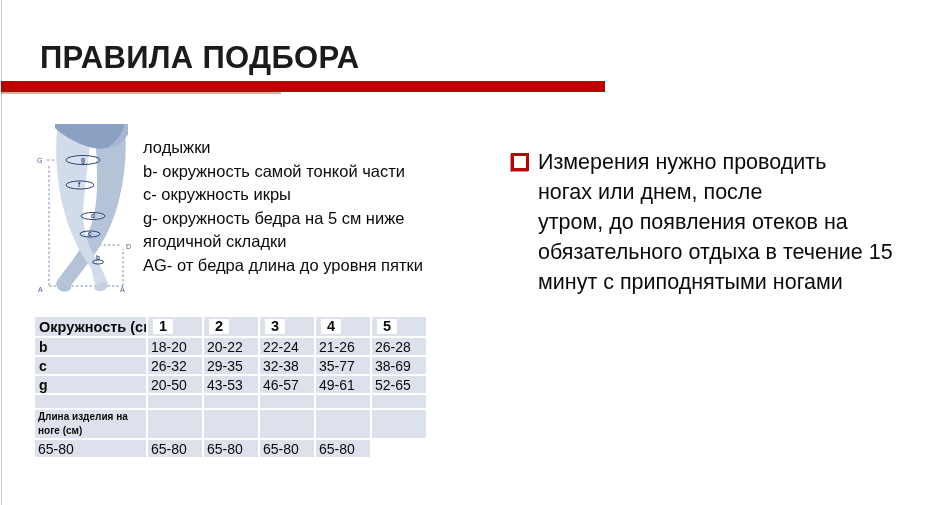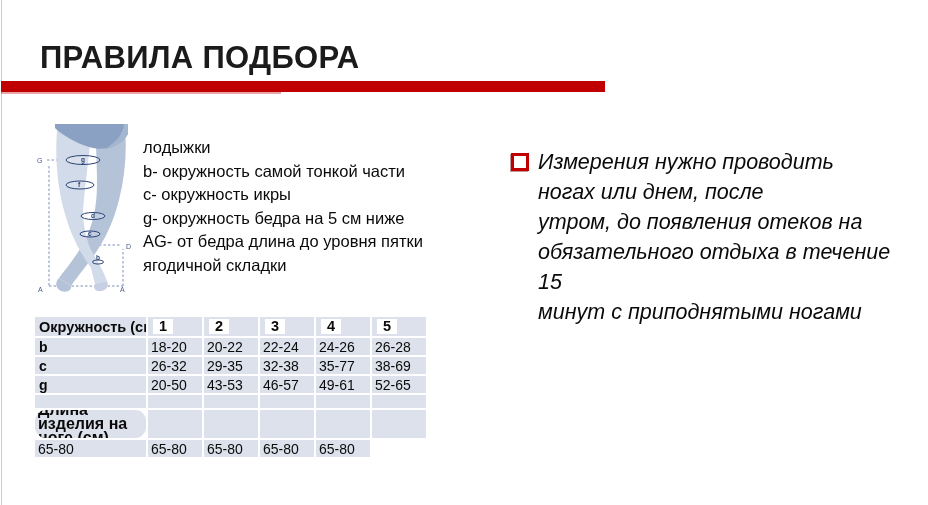--- a/index.html
+++ b/index.html
@@ -10,29 +10,29 @@
          color:#1b1b1b;letter-spacing:0.3px;}
   .accent-bar{position:absolute;left:1px;top:81px;width:604px;height:11px;background:#c00000;}
   .accent-bar-under{position:absolute;left:1px;top:92px;width:280px;height:2px;
          background:#c00000;opacity:0.35;}
   .leg-diagram{position:absolute;left:35px;top:122px;width:108px;height:172px;}
   .legend{position:absolute;left:143px;top:136px;width:340px;
           font-size:16.5px;line-height:23.6px;color:#0a0a0a;}
   .callout{position:absolute;left:511px;top:147px;width:404px;display:flex;align-items:flex-start;}
   .callout-bullet{flex:0 0 auto;width:12px;height:12px;border:3.5px solid #c00000;
           margin:6px 9px 0 0;box-shadow:-1px 1px 0 rgba(130,25,25,.45);background:#fff;}
-  .callout-text{font-size:21.5px;line-height:30px;color:#0a0a0a;font-style:italic;}
+  .callout-text{font-size:21.5px;line-height:30px;color:#0a0a0a;}
   .size-table{position:absolute;left:35px;top:317px;display:grid;
           grid-template-columns:111px repeat(5,54px);
           grid-template-rows:19px 17px 17px 17px 13px 28px 17px;gap:2px;}
   .cell{background:#dce1eb;display:flex;align-items:center;font-size:14px;
         padding-left:3px;overflow:hidden;white-space:nowrap;}
   .cell.rowlabel{font-weight:700;padding-left:4px;}
   .cell.headlabel{font-weight:700;font-size:14.5px;padding-left:4px;}
-  .cell.tall-label{font-weight:700;font-size:16px;line-height:14px;white-space:normal;border-radius:11px;}
+  .cell.tall-label{font-weight:700;font-size:10px;line-height:14px;white-space:normal;}
   .size-chip{background:#ffffff;font-weight:700;font-size:14.5px;
         padding:0 6px;line-height:15px;margin-left:2px;}
 </style>
 </head>
 <body>
 
 <div class="edge-line"></div>
 
 <h1 class="title">ПРАВИЛА ПОДБОРА</h1>
 
@@ -80,22 +80,22 @@
     <text x="3" y="170">A</text>
     <text x="85" y="170">A</text>
   </g>
 </svg>
 
 <div class="legend">
   <div>лодыжки</div>
   <div>b- окружность самой тонкой части</div>
   <div>c- окружность икры</div>
   <div>g- окружность бедра на 5 см ниже</div>
+  <div>ягодичной складки</div>
   <div>AG- от бедра длина до уровня пятки</div>
-  <div>ягодичной складки</div>
 </div>
 
 <div class="callout">
   <span class="callout-bullet"></span>
   <div class="callout-text">
     <div>Измерения нужно проводить</div>
     <div>ногах или днем, после</div>
     <div>утром, до появления отеков на</div>
     <div>обязательного отдыха в течение 15</div>
     <div>минут с приподнятыми ногами</div>
@@ -116,21 +116,21 @@
     <div class="cell ">
       <span class="size-chip">4</span>
     </div>
     <div class="cell ">
       <span class="size-chip">5</span>
     </div>
     <div class="cell rowlabel">b</div>
     <div class="cell ">18-20</div>
     <div class="cell ">20-22</div>
     <div class="cell ">22-24</div>
-    <div class="cell ">24-26</div>
+    <div class="cell ">21-26</div>
     <div class="cell ">26-28</div>
     <div class="cell rowlabel">c</div>
     <div class="cell ">26-32</div>
     <div class="cell ">29-35</div>
     <div class="cell ">32-38</div>
     <div class="cell ">35-77</div>
     <div class="cell ">38-69</div>
     <div class="cell rowlabel">g</div>
     <div class="cell ">20-50</div>
     <div class="cell ">43-53</div>

